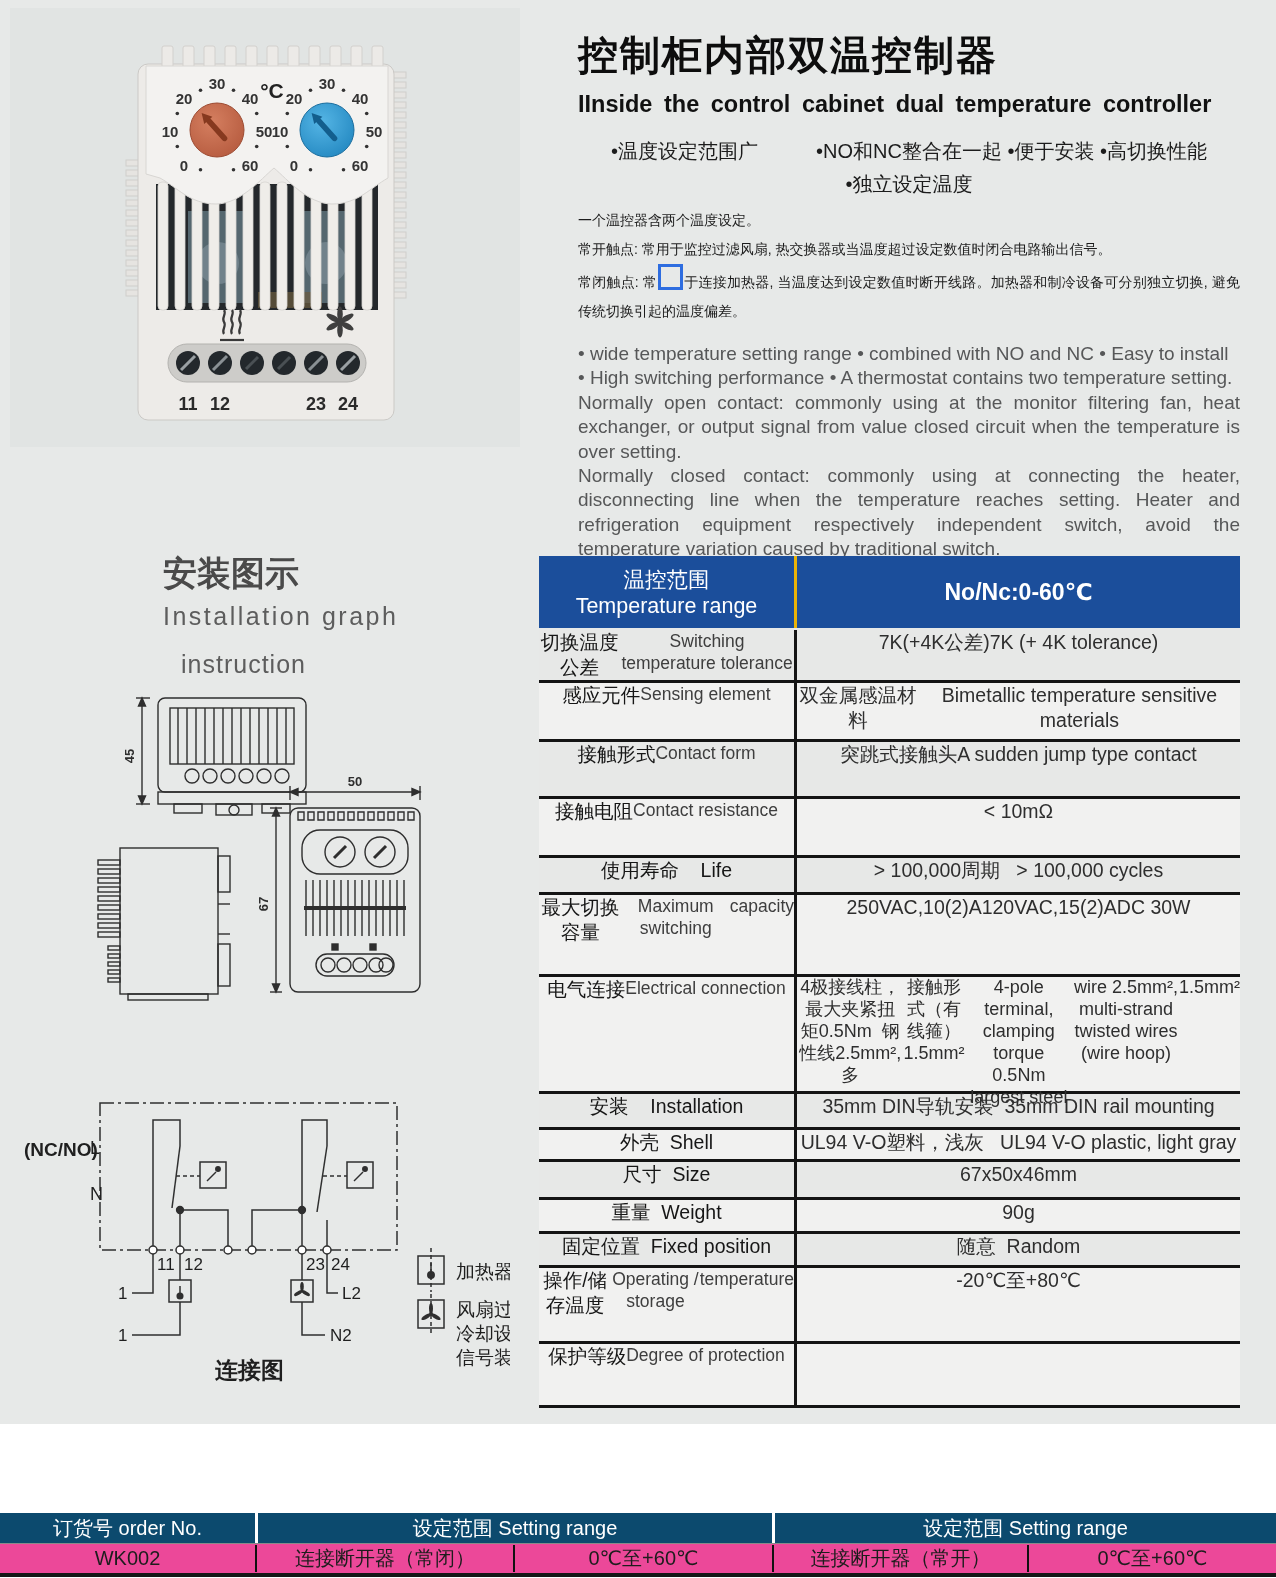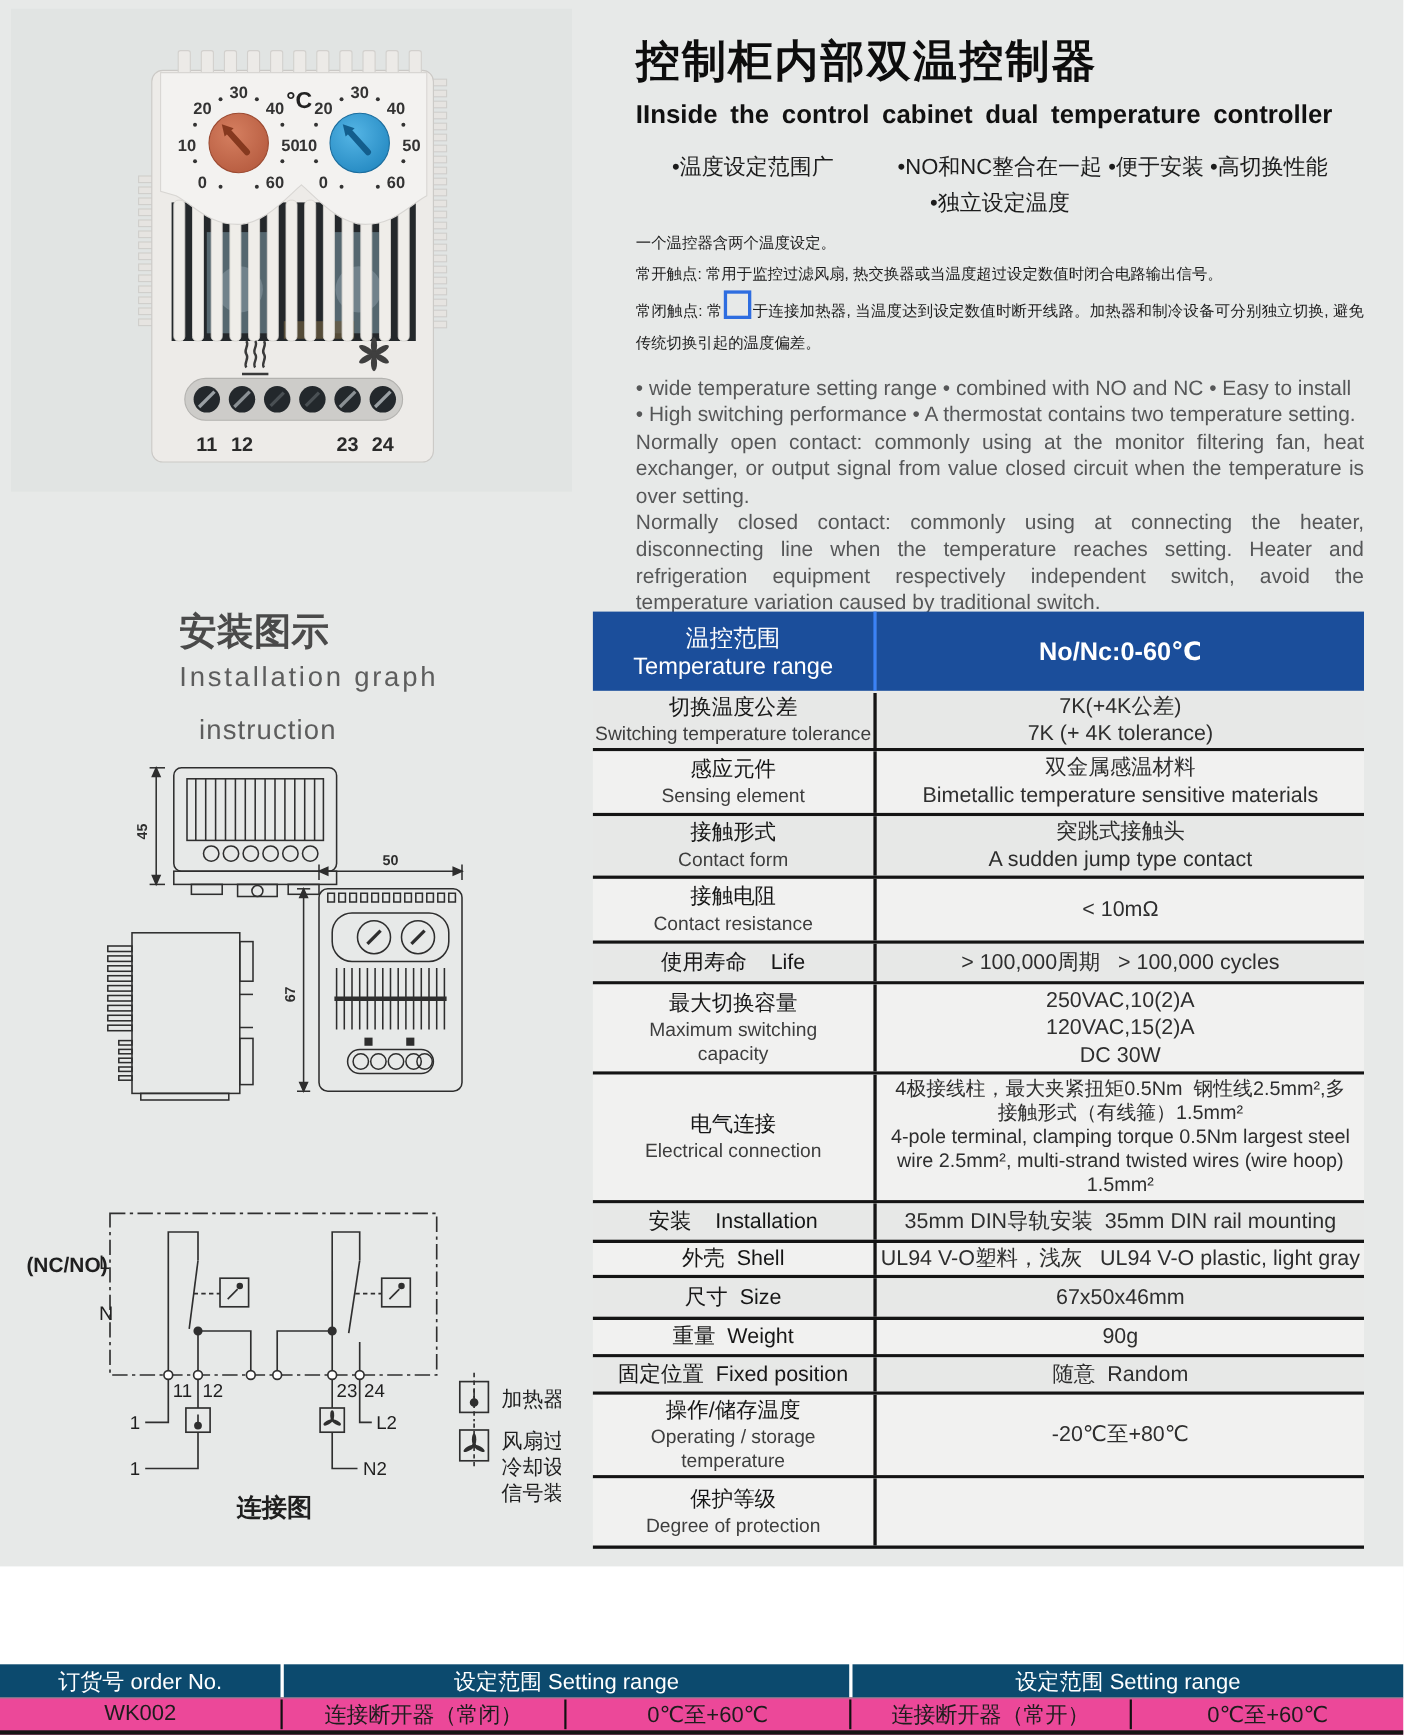--- a/index.html
+++ b/index.html
@@ -19,29 +19,29 @@
   .en-paras{margin-top:16px;font-size:19px;line-height:24.4px;color:#565758;text-align:justify;}
   .en-paras .ln{text-align:left;}
   
   .install-head{position:absolute;left:163px;top:551px;color:#4f4f4f;}
   .install-zh{margin:0;font-size:34px;font-weight:900;color:#4a4a4a;}
   .install-en{margin:4px 0 0 0;font-size:25px;letter-spacing:2.5px;color:#5d5d5d;line-height:30px;}
   .install-en2{margin:18px;font-size:25px;letter-spacing:1px;color:#5d5d5d;line-height:30px;}
   
   .spec-table{position:absolute;left:539px;top:556px;width:701px;}
   .spec-header{display:flex;height:72px;}
-  .sh-left{width:258px;background:#1b4e9b;color:#fff;display:flex;flex-direction:column;justify-content:center;align-items:center;border-right:3px solid #3b82f6;box-sizing:border-box;}
+  .sh-left{width:258px;background:#1b4e9b;color:#fff;display:flex;flex-direction:column;justify-content:center;align-items:center;border-right:3px solid #eab308;box-sizing:border-box;}
   .sh-left .l1{font-size:21.5px;}
   .sh-left .l2{font-size:21.5px;}
   .sh-right{flex:1;background:#1b4e9b;color:#fff;display:flex;align-items:center;justify-content:center;font-size:23px;font-weight:600;}
   .spec-rows{margin-top:2px;}
   .srow{display:flex;border-bottom:3px solid #141414;box-sizing:border-box;}
   .srow.alt-a{background:#e7e8e7;}
   .srow.alt-b{background:#f1f1f0;}
-  .scell{display:flex;flex-direction:column;justify-content:center;text-align:center;box-sizing:border-box;}
+  .scell{display:flex;flex-direction:row;justify-content:center;text-align:center;box-sizing:border-box;}
   .scell.label{width:258px;border-right:3px solid #141414;}
   .scell.value{flex:1;}
   .scell div{white-space:pre-wrap;line-height:1.28;}
   .scell.label div{font-size:19.5px;color:#161616;}
   .scell.label div:not(:first-child){font-size:17.5px;color:#3e3e3e;}
   .scell.value div{font-size:19.5px;color:#2e2e2e;}
   .srow.small .scell.value div{font-size:18px;line-height:1.22;}
   
   .order-table{position:absolute;left:0;top:1513px;width:1276px;}
   .ot-header{display:flex;height:30px;}

